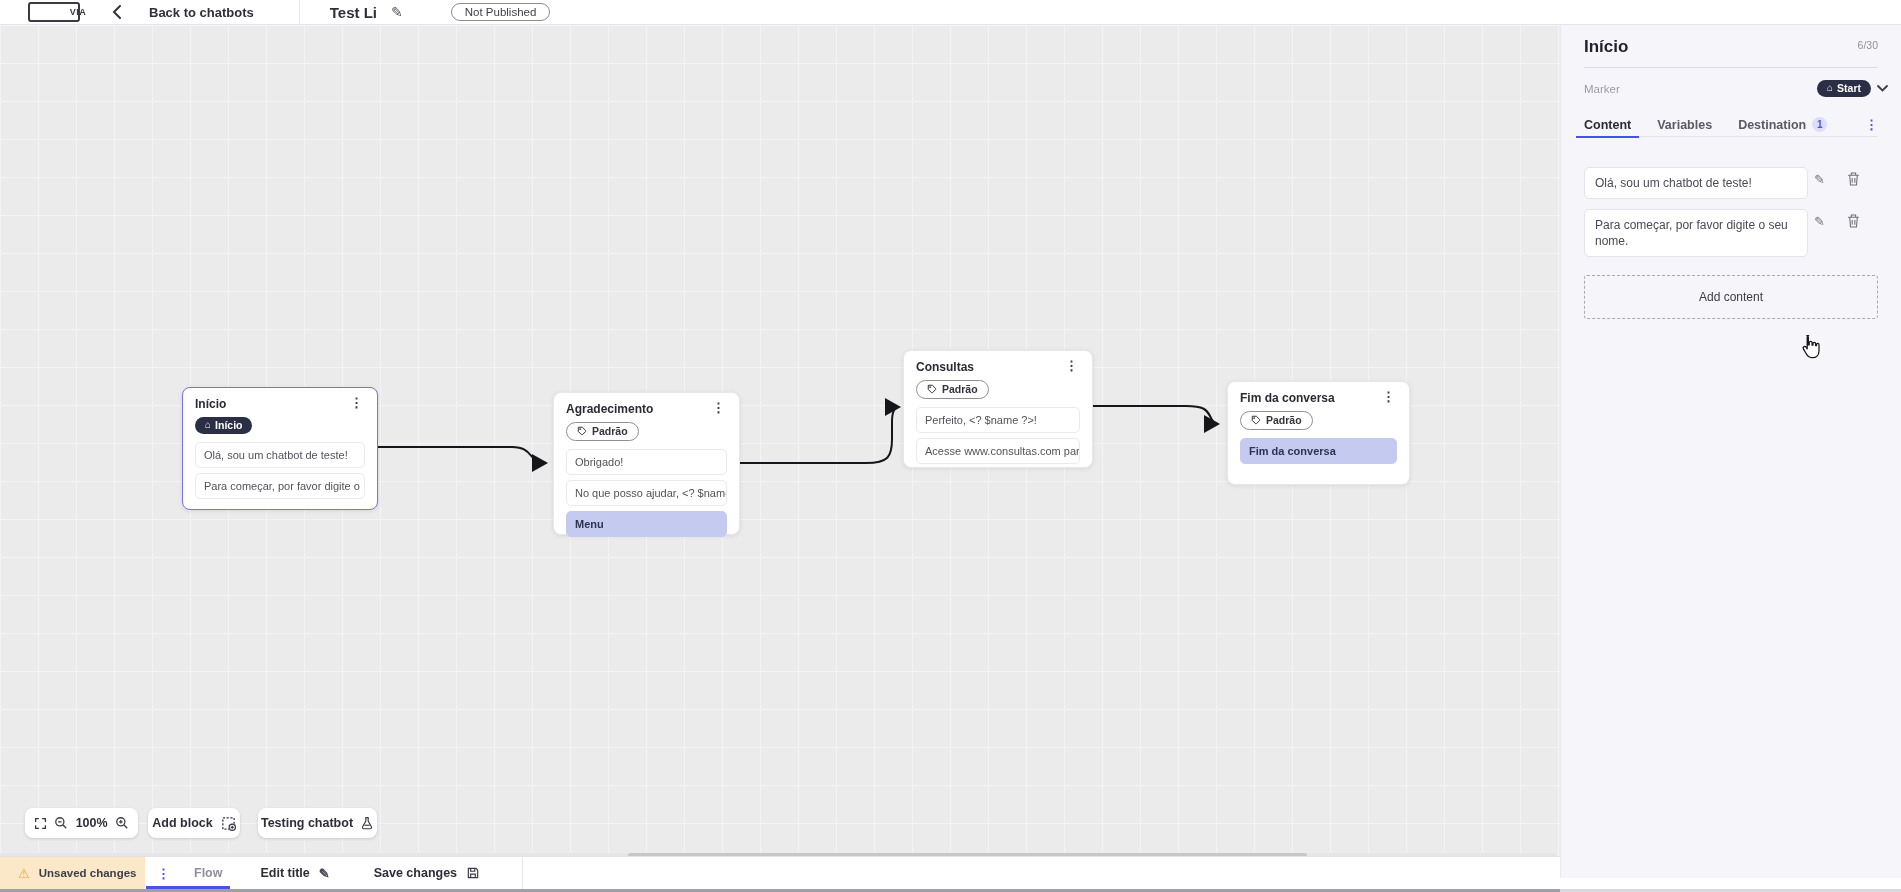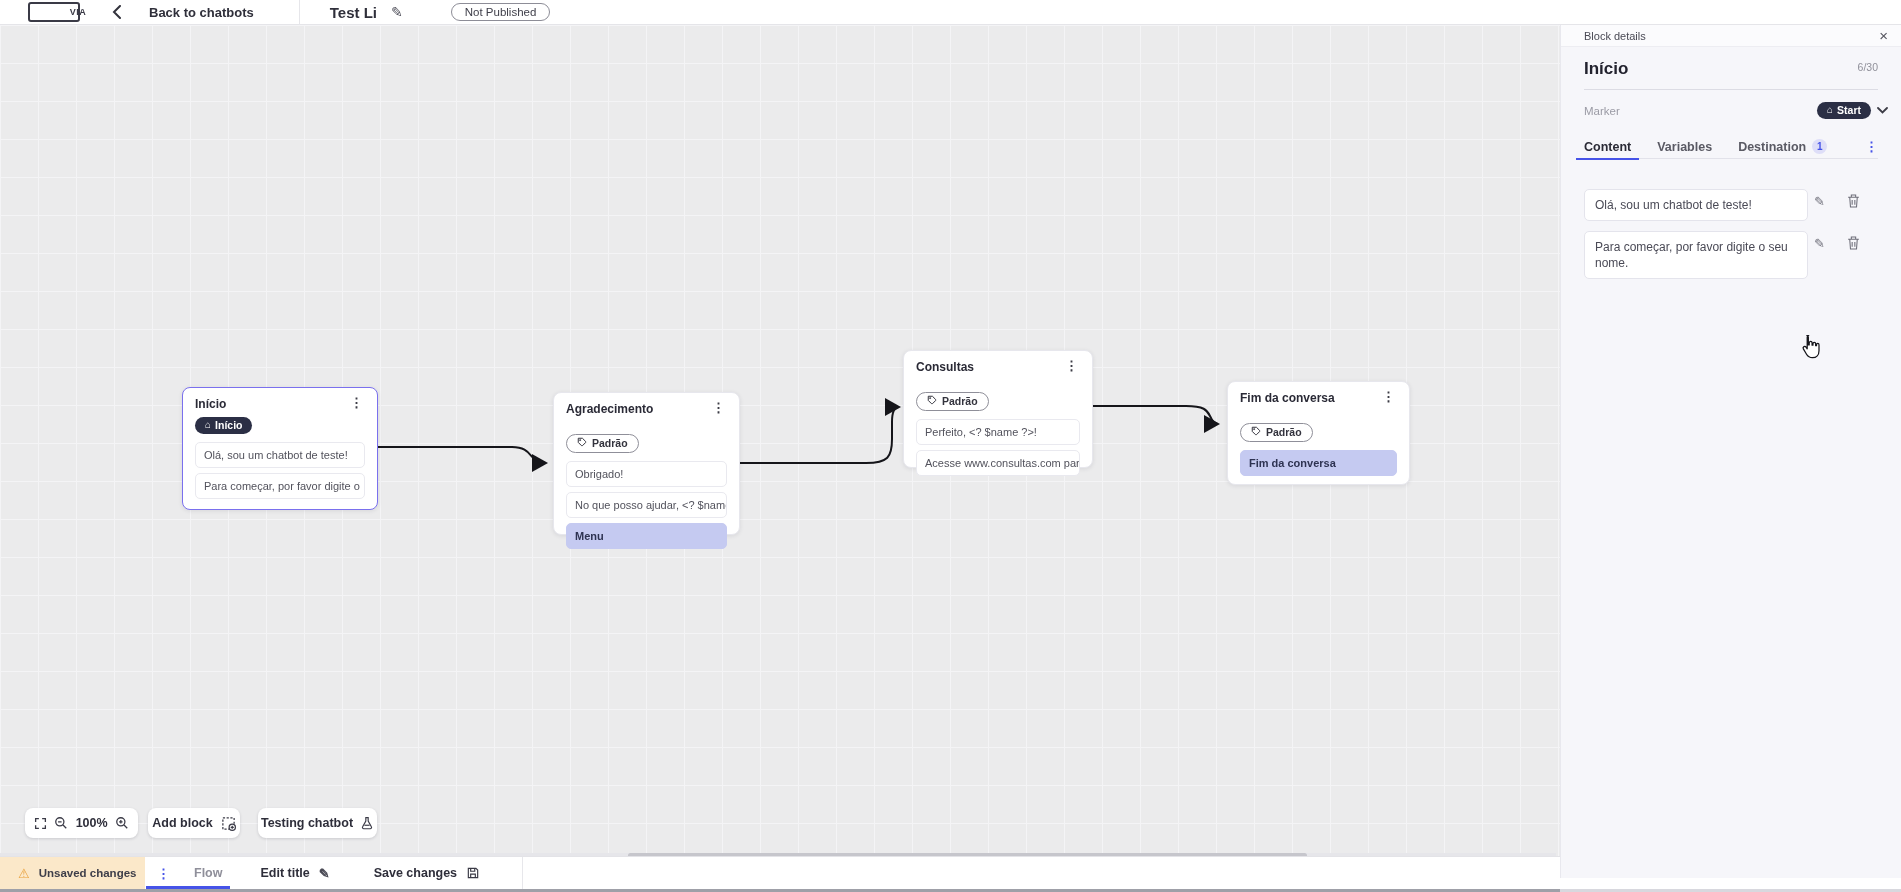--- a/index.html
+++ b/index.html
@@ -29,21 +29,21 @@
   #wires { position:absolute; left:0; top:0; width:1560px; height:831px; pointer-events:none; }
 
   .node { position:absolute; background:#fff; border:1px solid #e7e7ed; border-radius:8px; box-shadow:0 1px 4px rgba(40,40,60,.10); padding:9px 12px 10px; }
   .node.selected { border:1.5px solid #7a70ee; }
   .node-head { display:flex; align-items:flex-start; justify-content:space-between; }
   .node-title { font-size:12px; font-weight:bold; color:#2a2a36; }
   .kebab { font-size:13px; font-weight:bold; color:#3c3c46; line-height:12px; cursor:pointer; padding:0 2px; }
   .badge-row { margin-top:6px; display:flex; }
   .pill-dark { display:inline-flex; align-items:center; gap:4px; background:#2b2f45; color:#fff; border-radius:11px; padding:2px 10px 3px; font-size:10.5px; font-weight:bold; }
   .pill-dark .home-glyph { font-size:10px; line-height:10px; }
-  .pill-outline { display:inline-flex; align-items:flex-start; gap:5px; background:#fff; border:1px solid #8f8f99; color:#33333d; border-radius:11px; padding:2px 10px 3px; font-size:10.5px; font-weight:bold;margin-top:12px; }
+  .pill-outline { display:inline-flex; align-items:center; gap:5px; background:#fff; border:1px solid #8f8f99; color:#33333d; border-radius:11px; padding:2px 10px 3px; font-size:10.5px; font-weight:bold; }
   .node-items { margin-top:8px; display:flex; flex-direction:column; gap:5px; }
   .n-item { height:26px; line-height:24px; border:1px solid #e9e9ef; border-radius:5px; background:#fff; padding:0 8px; font-size:11px; color:#52525c; white-space:nowrap; overflow:hidden; }
   .n-item.hl { background:#c5caf1; border-color:#c5caf1; color:#2e3352; font-weight:bold; }
 
   
   .ctl-card { position:absolute; top:783px; height:30px; background:#fff; border-radius:8px; box-shadow:0 1px 3px rgba(30,30,50,.16); display:flex; align-items:center; font-size:12.5px; font-weight:bold; color:#2e2e3a; }
   #zoom-card { left:25px; width:113px; justify-content:space-between; padding:8px 9px; }
   #add-block-btn { left:148px; width:92px; justify-content:center; gap:8px; cursor:pointer; }
   #testing-btn { left:258px; width:119px; justify-content:center; gap:7px; cursor:pointer; }
   .icon-btn { display:flex; align-items:center; justify-content:center; cursor:pointer; color:#3a3a46; }
@@ -245,24 +245,20 @@
         <path d="M9 2h6M10 2v6l-5.5 9.5A2.3 2.3 0 0 0 6.5 21h11a2.3 2.3 0 0 0 2-3.5L14 8V2"></path>
         <path d="M7.5 15h9"></path>
       </svg>
   </div>
 </div>
 
 <div id="h-track"></div>
 <div id="h-thumb"></div>
 
 <div id="panel">
-  <div id="panel-head">
-    <span class="ph-label">Block details</span>
-    <span class="close-x">×</span>
-  </div>
 
   <div class="name-row">
     <span class="block-name">Início</span>
     <span class="char-counter">6/30</span>
   </div>
   <div class="name-underline"></div>
 
   <div class="marker-row">
     <span class="marker-label">Marker</span>
     <span class="marker-ctrl">
@@ -302,20 +298,23 @@
   <div class="content-row" id="card2-row">
     <div class="content-card">Para começar, por favor digite o seu nome.</div>
     <div class="row-icons">
       <span class="pencil">✎</span>
       <svg width="13" height="14" viewBox="0 0 24 26" fill="none" stroke="#6f6f7a" stroke-width="2">
           <path d="M2 6h20M8 6V2h8v4M5 6l1.4 18h11.2L19 6M9.5 11v9M14.5 11v9"></path>
         </svg>
     </div>
   </div>
 
+  <div class="add-content">
+      <span>Add content</span>
+    </div>
 </div>
 <div id="panel-bottom-white"></div>
 
 <div id="bottombar">
   <div class="unsaved-box">
     <span class="warn-glyph">⚠</span>
     <span class="unsaved-label">Unsaved changes</span>
   </div>
   <span class="bb-kebab">⋮</span>
   <span class="bb-item" id="flow-tab">

